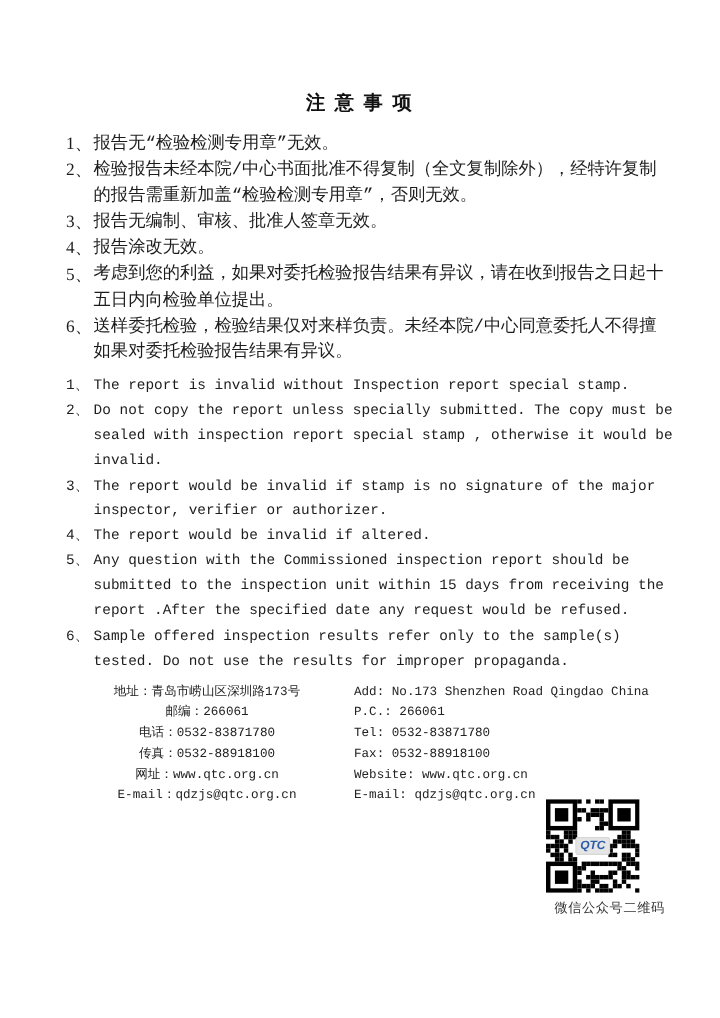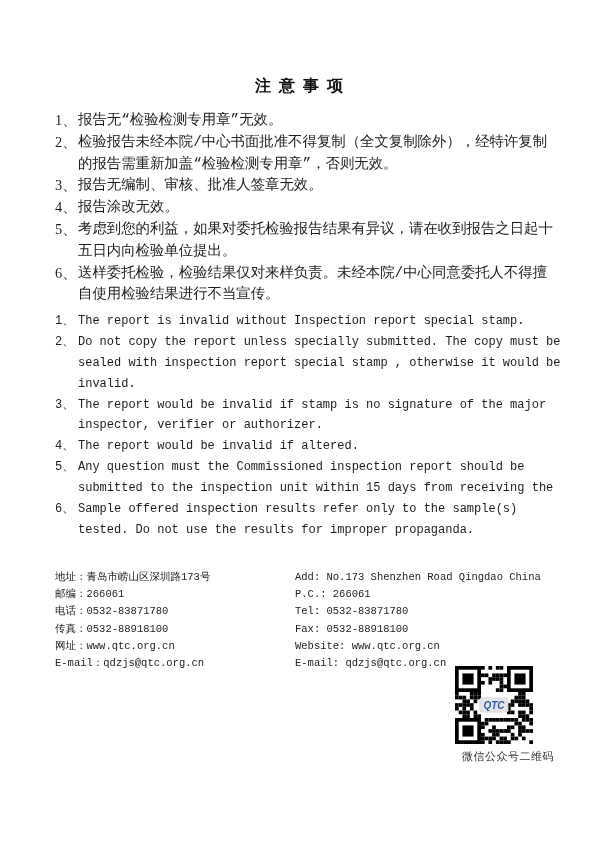--- a/index.html
+++ b/index.html
@@ -18,21 +18,21 @@
   .list-en .line,.list-en .num{height:20.9px;line-height:20.9px;}
   .item{display:flex;align-items:flex-start;}
   .num{width:23px;flex:0 0 23px;white-space:nowrap;}
   .lines{flex:1 1 auto;min-width:0;font-family:Liberation Mono, monospace;}
   .line{white-space:nowrap;}
   .contact{
     position:absolute;top:569px;left:55px;width:500px;
     font-family:"Liberation Mono",monospace;font-size:10.5px;color:#222;
   }
   .contact .col{position:absolute;top:0;}
-  .contact .col-cn{left:0;width:235px;}
+  .contact .col-cn{left:0;width:235px;text-align:center;}
   .contact .col-en{left:240px;width:260px;}
   .cline{height:17.2px;line-height:17.2px;white-space:nowrap;}
   .qr{position:absolute;left:455px;top:666px;width:78px;height:78px;}
   .qr-pattern{position:absolute;left:0;top:0;width:78px;height:78px;}
   .qr-logo{
     position:absolute;left:50%;top:50%;transform:translate(-50%,-50%);
     background:#e5e5e5;border:1px solid #d8d8d8;border-radius:2px;
     padding:0 3px;font-family:"Liberation Sans",sans-serif;
     font-size:10px;font-weight:bold;font-style:italic;line-height:13px;
   }
@@ -78,21 +78,21 @@
       <span class="num">5、</span>
       <div class="lines">
         <div class="line">考虑到您的利益，如果对委托检验报告结果有异议，请在收到报告之日起十</div>
         <div class="line">五日内向检验单位提出。</div>
       </div>
     </div>
     <div class="item">
       <span class="num">6、</span>
       <div class="lines">
         <div class="line">送样委托检验，检验结果仅对来样负责。未经本院/中心同意委托人不得擅</div>
-        <div class="line">自使用检验结果进行不当宣传。</div>
+        <div class="line">如果对委托检验报告结果有异议。</div>
       </div>
     </div>
   </div>
 
   <div class="list list-en">
     <div class="item">
       <span class="num">1、</span>
       <div class="lines">
         <div class="line">The report is invalid without Inspection report special stamp.</div>
       </div>
@@ -114,22 +114,23 @@
     </div>
     <div class="item">
       <span class="num">4、</span>
       <div class="lines">
         <div class="line">The report would be invalid if altered.</div>
       </div>
     </div>
     <div class="item">
       <span class="num">5、</span>
       <div class="lines">
-        <div class="line">Any question must the Commissioned inspection report should be</div>
+        <div class="line">Any question with the Commissioned inspection report should be</div>
         <div class="line">submitted to the inspection unit within 15 days from receiving the</div>
+        <div class="line">report .After the specified date any request would be refused.</div>
       </div>
     </div>
     <div class="item">
       <span class="num">6、</span>
       <div class="lines">
         <div class="line">Sample offered inspection results refer only to the sample(s)</div>
         <div class="line">tested. Do not use the results for improper propaganda.</div>
       </div>
     </div>
   </div>

